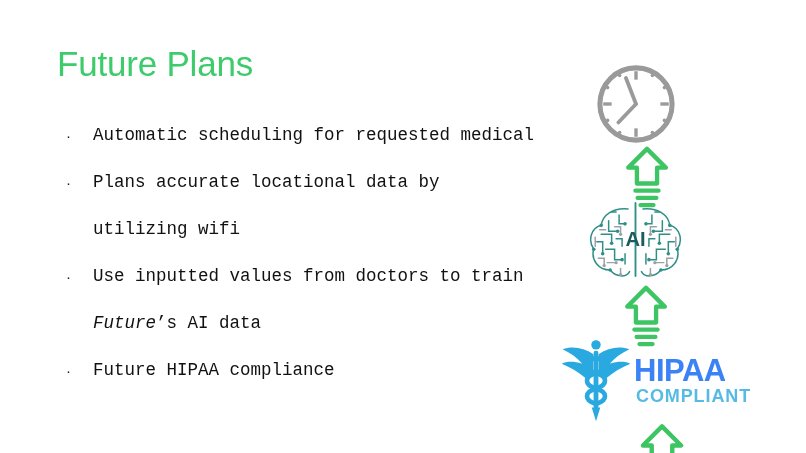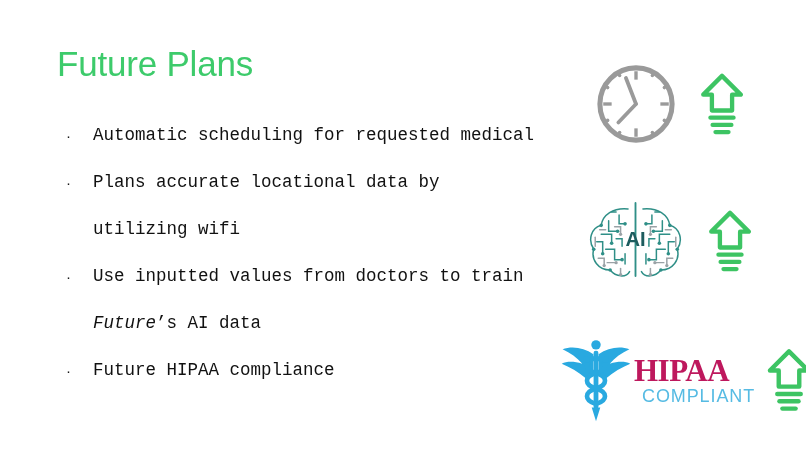--- a/index.html
+++ b/index.html
@@ -64,50 +64,50 @@
   .icon-group {
     position: absolute;
   }
   .group-clock { left: 594px; top: 62px; }
   .group-ai    { left: 583px; top: 197px; }
   .group-hipaa { left: 560px; top: 337px; }
 
   .icon-group .row {
     display: flex;
     align-items: center;
+    flex-direction: column;
   }
   .arrow-gap-1 { margin-left: 22px; }
   .arrow-gap-2 { margin-left: 20px; }
   .arrow-gap-3 { margin-left: 12px; }
 
   
   .hipaa-lockup {
     display: flex;
     align-items: center;
   }
   .hipaa-words {
     margin-left: 2px;
     line-height: 1;
   }
   .hipaa-main {
     font-size: 31px;
     font-weight: bold;
-    color: #be185d;
+    color: #3b82f6;
     letter-spacing: -0.5px;
     display: block;
-    font-family: Liberation Serif, serif;
   }
   .hipaa-sub {
     font-size: 18px;
-    font-weight: normal;
+    font-weight: bold;
     color: #56bbe3;
     letter-spacing: 0.9px;
     display: block;
     margin-top: 1px;
-    margin-left: 8px;
+    margin-left: 2px;
   }
   svg { display: block; }
 </style>
 </head>
 <body>
 
 <div class="slide">
 
   <div class="slide-title">Future Plans</div>
 

